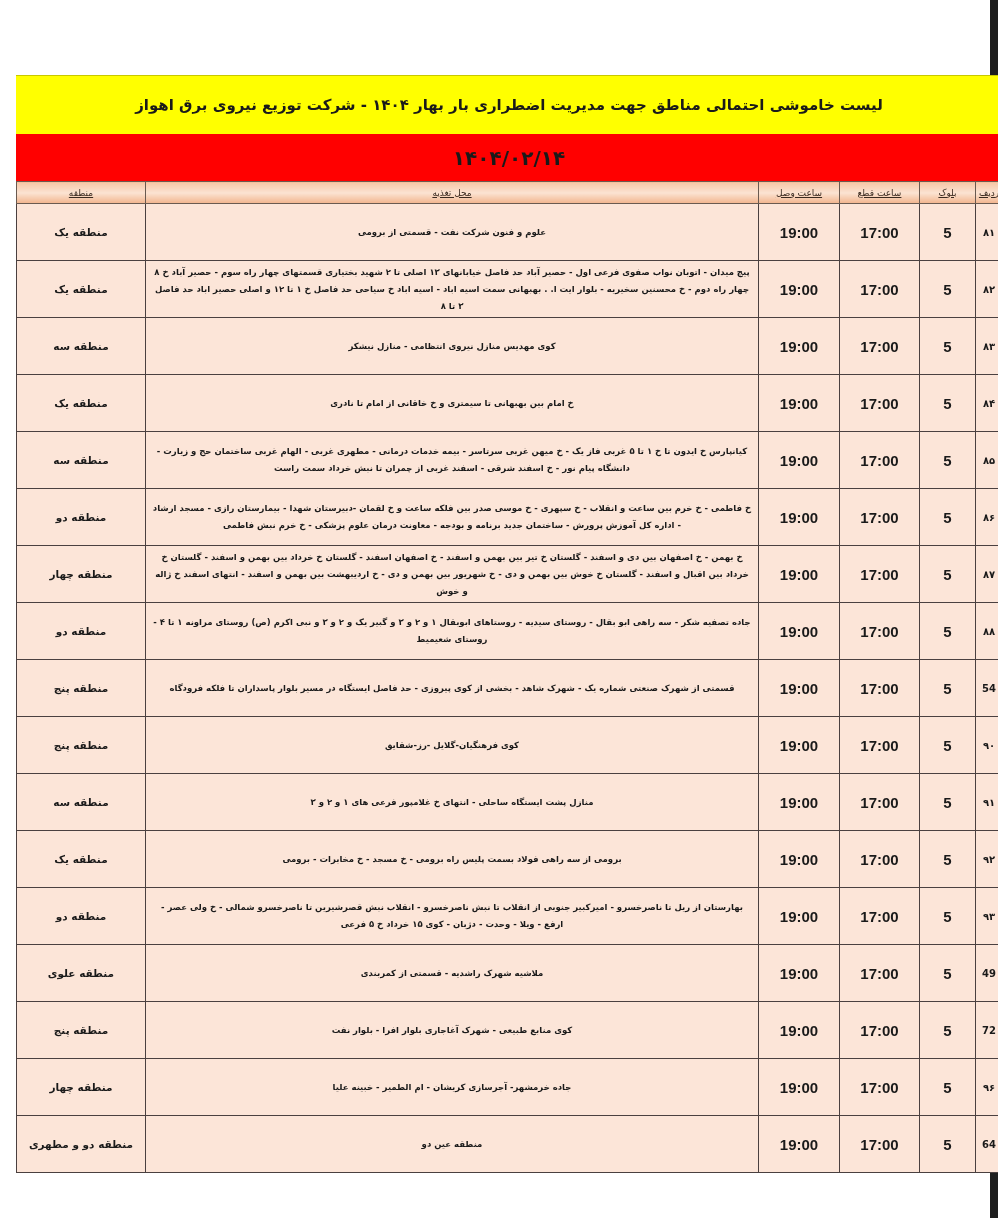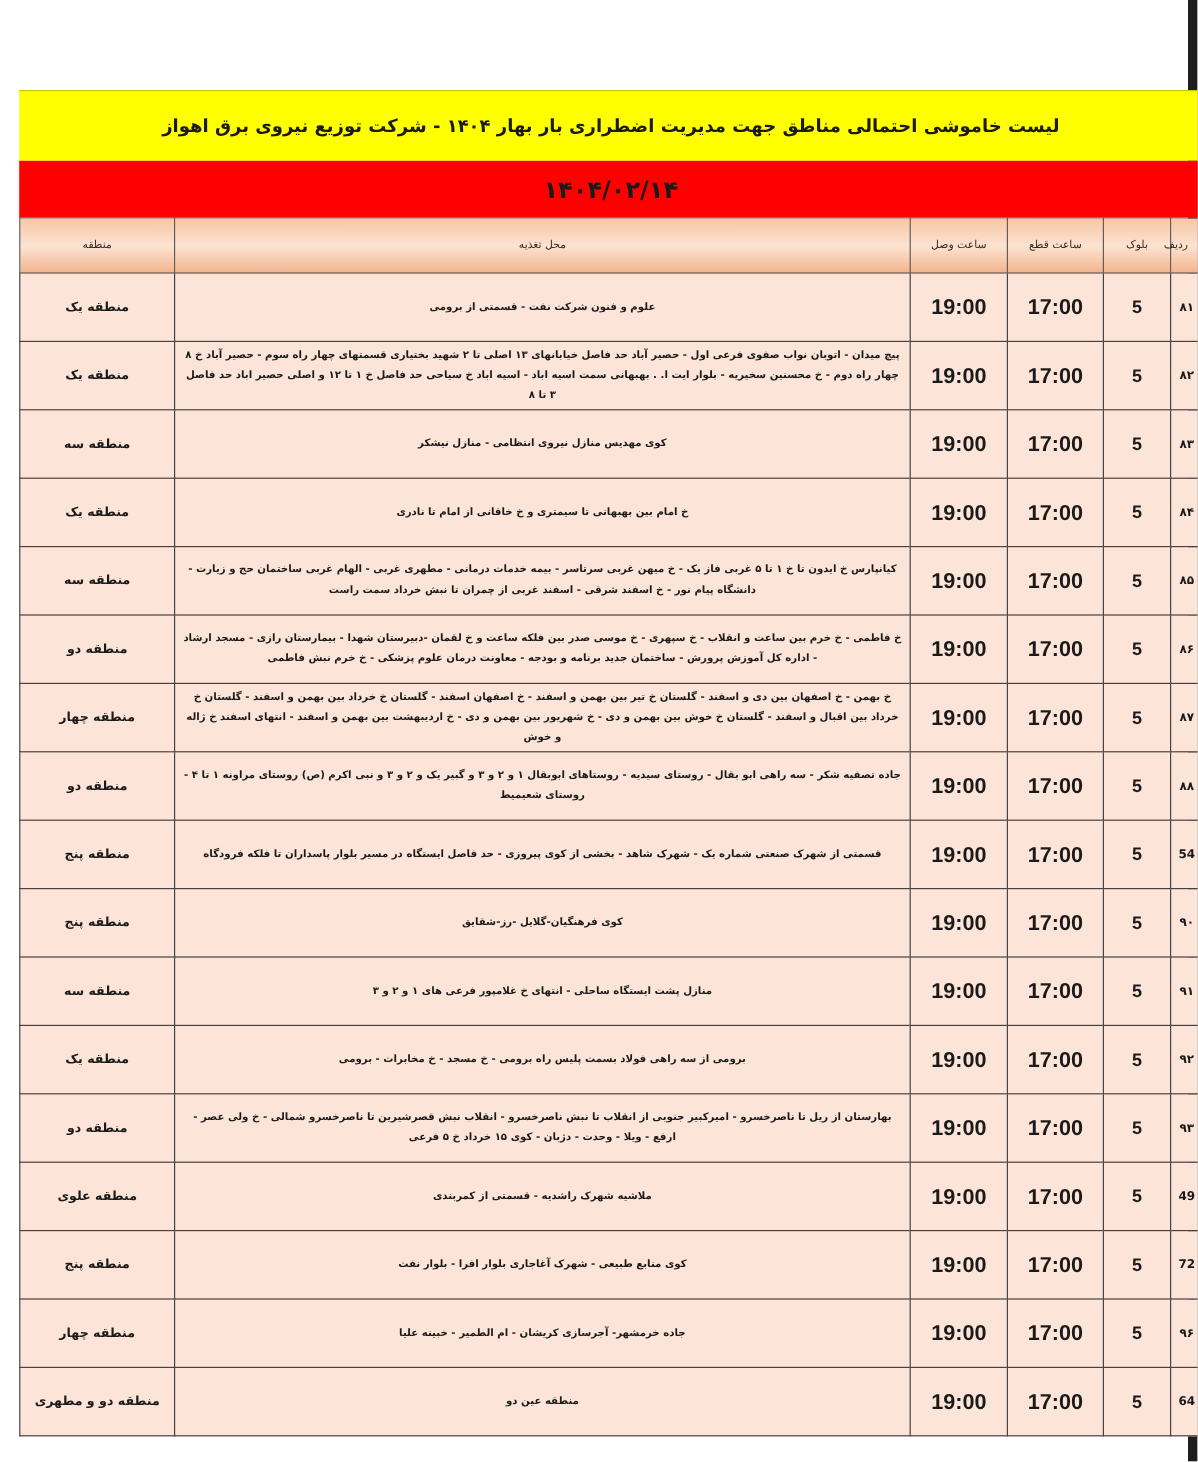--- a/index.html
+++ b/index.html
@@ -15,29 +15,29 @@
   }
   .title-text { font-size: 15px; font-weight: bold; color: #1a1a1a; }
   .date-band {
     height: 47px; background: #ff0000; display: flex; align-items: center; justify-content: center;
   }
   .date-text { font-size: 20px; font-weight: bold; color: #1a1a1a; letter-spacing: 1px; }
   table { border-collapse: collapse; width: 986px; table-layout: fixed; direction: rtl; }
   th {
     height: 21px; font-size: 9px; font-weight: normal; color: #3a2a20;
     background: linear-gradient(to bottom, #f6c7a6 0%, #fbe3d2 50%, #f2b48d 100%);
-    border: 1px solid #6a5a50; padding: 12px;
+    border: 1px solid #6a5a50; padding: 0; text-decoration: underline;
   }
   td {
     height: 56px; background: #fce5d8; border: 1px solid #4a4040; text-align: center; padding: 0 6px;
     color: #1a1a1a;
   }
   td.num { font-size: 10px; font-weight: bold; }
   td.block { font-size: 15px; font-weight: bold; font-family: "Liberation Sans", sans-serif; }
-  td.time { font-size: 18px; font-weight: bold; font-family: "Liberation Sans", sans-serif; }
+  td.time { font-size: 15px; font-weight: bold; font-family: "Liberation Sans", sans-serif; }
   td.loc { font-size: 8.5px; font-weight: bold; line-height: 17px; }
   td.region { font-size: 10.5px; font-weight: bold; }
 </style>
 </head>
 <body>
 
 <div class="right-strip"></div>
 
 <div class="sheet">
   <div class="title-band">

